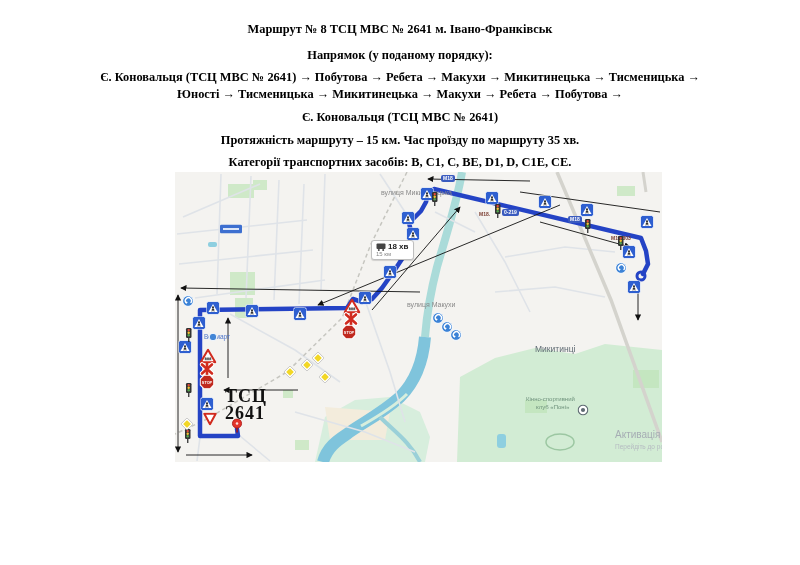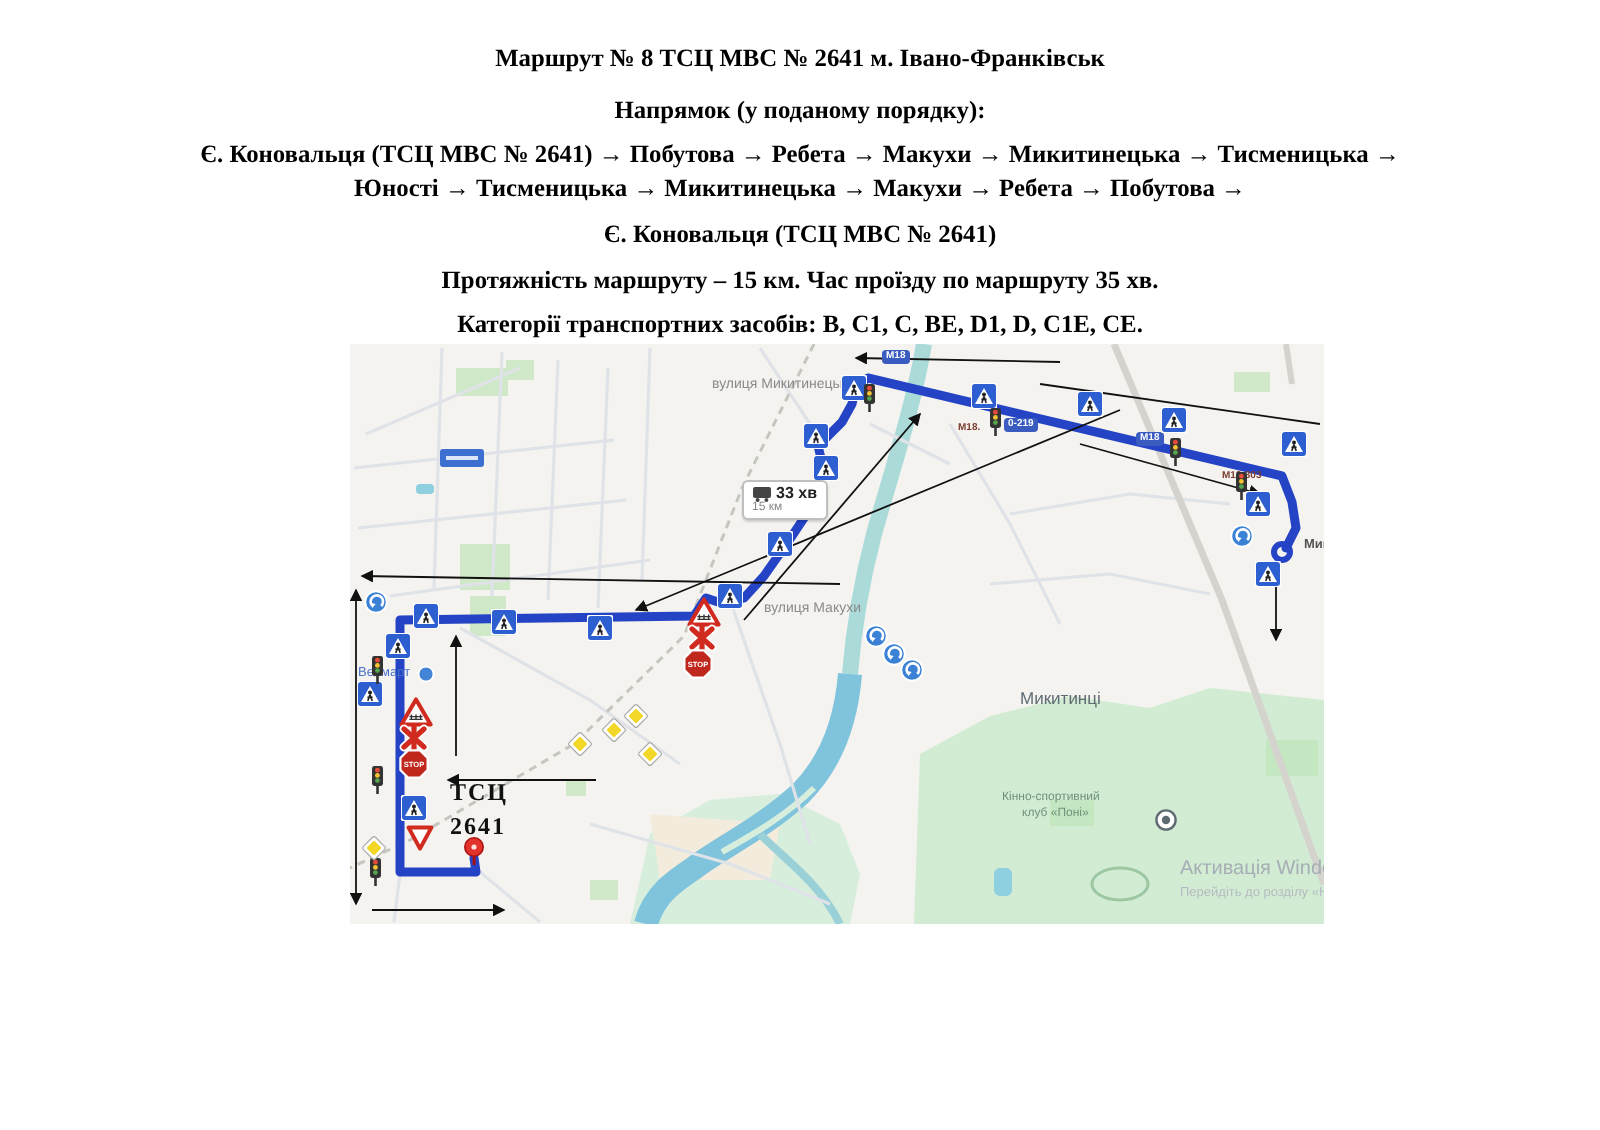--- a/index.html
+++ b/index.html
@@ -8,37 +8,37 @@
   .docline{position:absolute;left:0;width:800px;text-align:center;
            font-weight:bold;font-size:12.4px;white-space:nowrap;}
   .approval{position:absolute;left:52px;top:466px;font-weight:bold;
             font-size:12.4px;line-height:17.2px;}
   
   #map{position:absolute;left:175px;top:172px;width:487px;height:290px;
        background:#f4f3f0;overflow:hidden;font-family:"Liberation Sans",sans-serif;}
   #map-svg{position:absolute;left:0;top:0;}
   #label-layer,#sign-layer{position:absolute;left:0;top:0;width:100%;height:100%;}
   .sign{position:absolute;transform:translate(-50%,-50%);line-height:0;}
-  .maplabel{position:absolute;white-space:nowrap;}
+  .maplabel{position:absolute;white-space:nowrap;margin-left:25px;}
   .street{font-size:7px;color:#8a8a8a;}
   .street-dark{font-size:6.5px;color:#555;font-weight:bold;}
   .town{font-size:8.5px;color:#5f6b73;}
   .poi-green{font-size:6px;color:#6f927c;}
   .poi-blue{font-size:6.5px;color:#4a73c9;}
   .wm1{font-size:10px;color:#a6adb4;}
   .wm2{font-size:6.5px;color:#b5bbc1;}
   .roadtext{position:absolute;font-size:5px;font-weight:bold;color:#7a3b2e;white-space:nowrap;}
   .badge{position:absolute;background:#3a5bbf;color:#fff;font-size:5px;font-weight:bold;
          padding:1px 2px;border-radius:2px;line-height:5px;white-space:nowrap;}
   #time-badge{position:absolute;left:196px;top:68px;background:#fff;border:1px solid #bfbfbf;
         border-radius:3px;padding:1px 4px 2px 4px;box-shadow:0 1px 1px rgba(0,0,0,.15);}
   #time-badge .row1{display:flex;align-items:center;gap:2px;font-size:8px;font-weight:bold;color:#222;}
   #time-badge .row2{font-size:6px;color:#888;line-height:6px;}
   #depot-label{position:absolute;left:50px;top:216px;font-family:"Liberation Serif",serif;
-        font-weight:bold;font-size:12px;line-height:17px;color:#111;letter-spacing:1px;}
+        font-weight:bold;font-size:18px;line-height:17px;color:#111;letter-spacing:1px;}
 </style>
 </head>
 <body>
 
 <div class="docline" style="top:22px">Маршрут № 8 ТСЦ МВС № 2641 м. Івано-Франківськ</div>
 <div class="docline" style="top:48px">Напрямок (у поданому порядку):</div>
 <div class="docline" style="top:70px">Є. Коновальця (ТСЦ МВС № 2641) → Побутова → Ребета → Макухи → Микитинецька → Тисменицька →</div>
 <div class="docline" style="top:87px">Юності → Тисменицька → Микитинецька → Макухи → Ребета → Побутова →</div>
 <div class="docline" style="top:110px">Є. Коновальця (ТСЦ МВС № 2641)</div>
 <div class="docline" style="top:133px">Протяжність маршруту – 15 км. Час проїзду по маршруту 35 хв.</div>
@@ -403,21 +403,21 @@
 
   <div id="time-badge">
     <div class="row1">
       <span style="line-height:0">
         <svg width="10" height="8" viewBox="0 0 10 8">
             <rect x="0.5" y="0.5" width="9" height="5.5" rx="1" fill="#444"></rect>
             <circle cx="2.8" cy="7" r="1" fill="#444"></circle>
             <circle cx="7.2" cy="7" r="1" fill="#444"></circle>
           </svg>
       </span>
-      <span>33 хв</span>
+      <span>18 хв</span>
     </div>
     <div class="row2">15 км</div>
   </div>
 
   <div id="depot-label">
     <div>ТСЦ</div>
     <div>2641</div>
   </div>
 </div>
 

